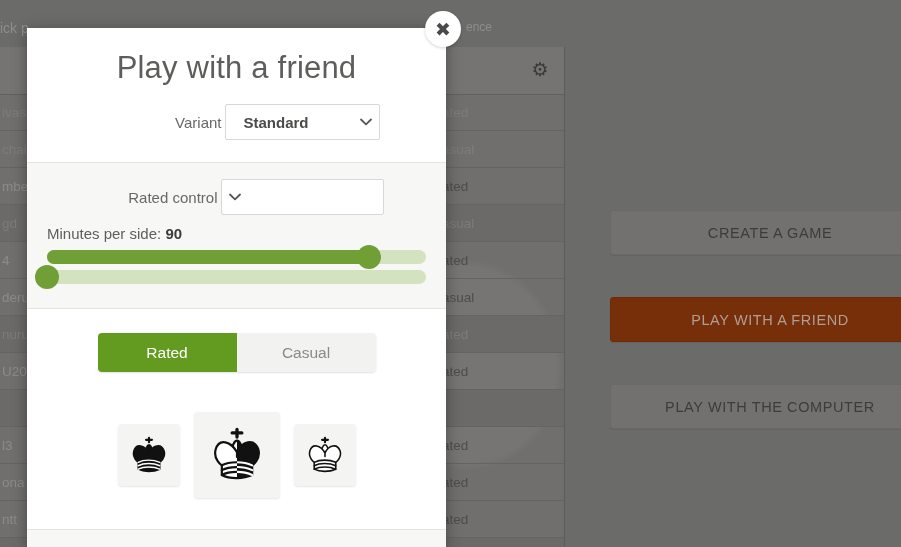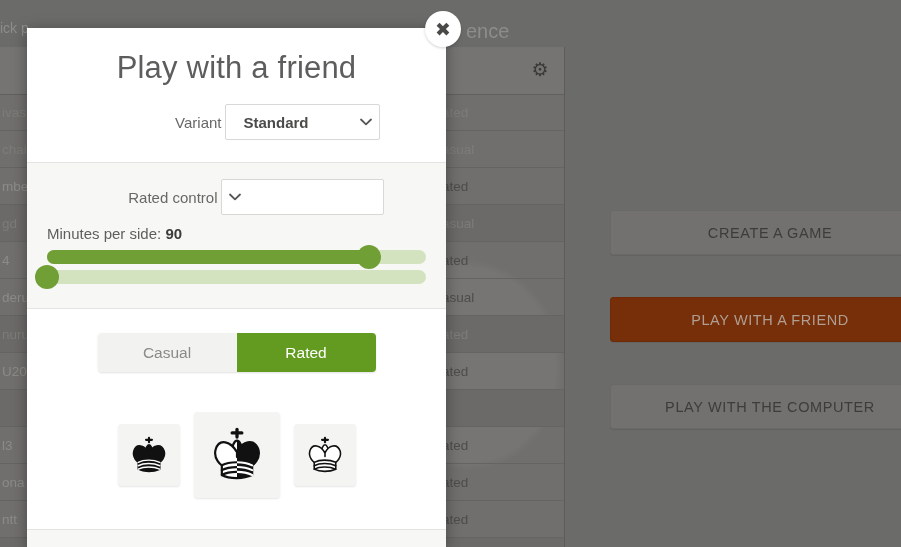--- a/index.html
+++ b/index.html
@@ -31,21 +31,21 @@
     color: #8d8d8a;
     font-size: 14px;
     white-space: nowrap;
     overflow: hidden;
   }
   #bg-header-right {
     position: absolute;
     left: 466px;
     top: 20px;
     color: #8d8d8a;
-    font-size: 20px;
+    font-size: 12px;
     white-space: nowrap;
   }
 
   
   #bg-lobby {
     position: absolute;
     left: 0;
     top: 47px;
     width: 564px;
     bottom: 0;
@@ -459,22 +459,22 @@
     </div>
 
     <div class="slider" id="increment-slider">
       <div class="slider-fill" style="width: 0%;"></div>
       <div class="slider-handle" style="left: 0%;"></div>
     </div>
   </div>
 
   <div class="section mode">
     <div class="mode-toggle">
+      <div class="mode-btn active" id="rated-btn">Rated</div>
       <div class="mode-btn" id="casual-btn">Casual</div>
-      <div class="mode-btn active" id="rated-btn">Rated</div>
     </div>
   </div>
 
   <div class="section color">
     <div class="color-btn small">
       <span>
         <svg width="44" height="44" viewBox="0 0 45 45">
           <g fill="#111" stroke="#111" stroke-width="1.6" stroke-linecap="round" stroke-linejoin="round">
             <path d="M22.5 9.5 L22.5 5" stroke-width="2.2"></path>
             <path d="M19.5 7 L25.5 7" stroke-width="2.2"></path>

